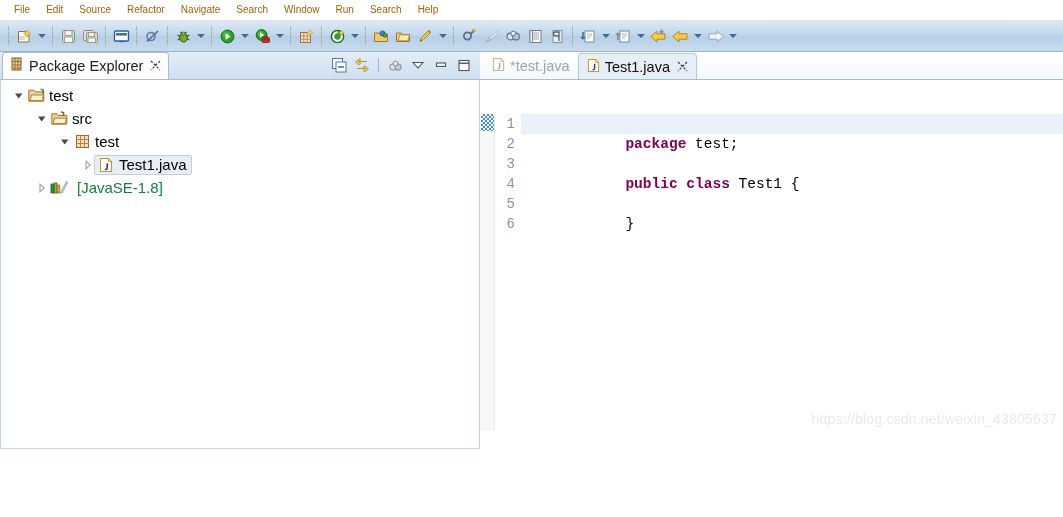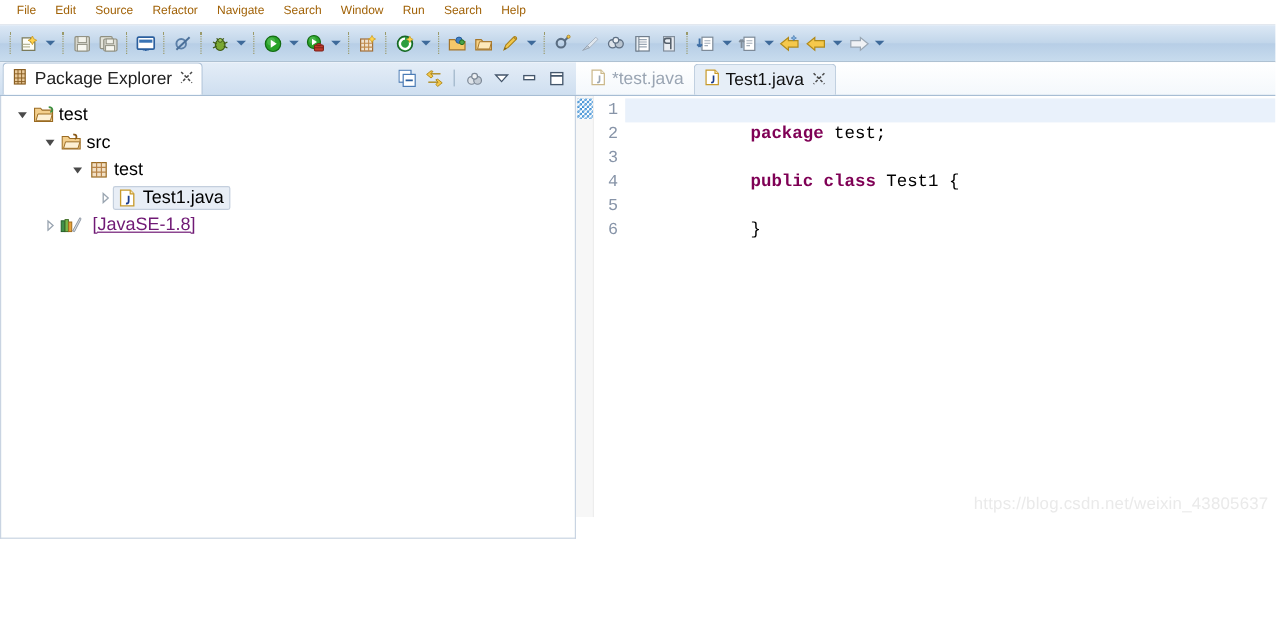--- a/index.html
+++ b/index.html
@@ -105,33 +105,33 @@
     display: flex; align-items: center;
     font-size: 15px; color: #000;
     white-space: nowrap;
     cursor: default;
   }
   .tree-arrow {
     width: 16px; display: flex; align-items: center; justify-content: center; flex: none;
   }
   .tree-icon { width: 18px; height: 17px; flex: none; margin-right: 4px; display: flex; align-items: center; justify-content: center; }
   .tree-label { line-height: 17px; }
-  .tree-label.muted { color: #701a75; margin-left: 5px; text-decoration: underline; }
+  .tree-label.muted { color: #15803d; margin-left: 5px; }
   .tree-sel {
     background: #e8eef6;
     border: 1px solid #c4cfdd;
     border-radius: 2px;
     padding: 0 4px 0 2px;
     margin-left: -2px;
     height: 20px;
     display: flex; align-items: center;
   }
 
   
-  .right-pane { flex: 1; height: 379px; display: flex; flex-direction: column; background: #fff; position: relative; }
+  .right-pane { flex: 1; height: 379px; display: flex; flex-direction: column; background: #fff; position: relative; gap: 32px; }
   .ed-tabbar {
     height: 28px;
     background: linear-gradient(to bottom, #ffffff 0%, #f4f8fc 100%);
     display: flex; align-items: flex-end;
     border-bottom: 1px solid #a7bdd4;
     padding-left: 4px;
   }
   .ed-tab {
     height: 26px;
     display: flex; align-items: center;

